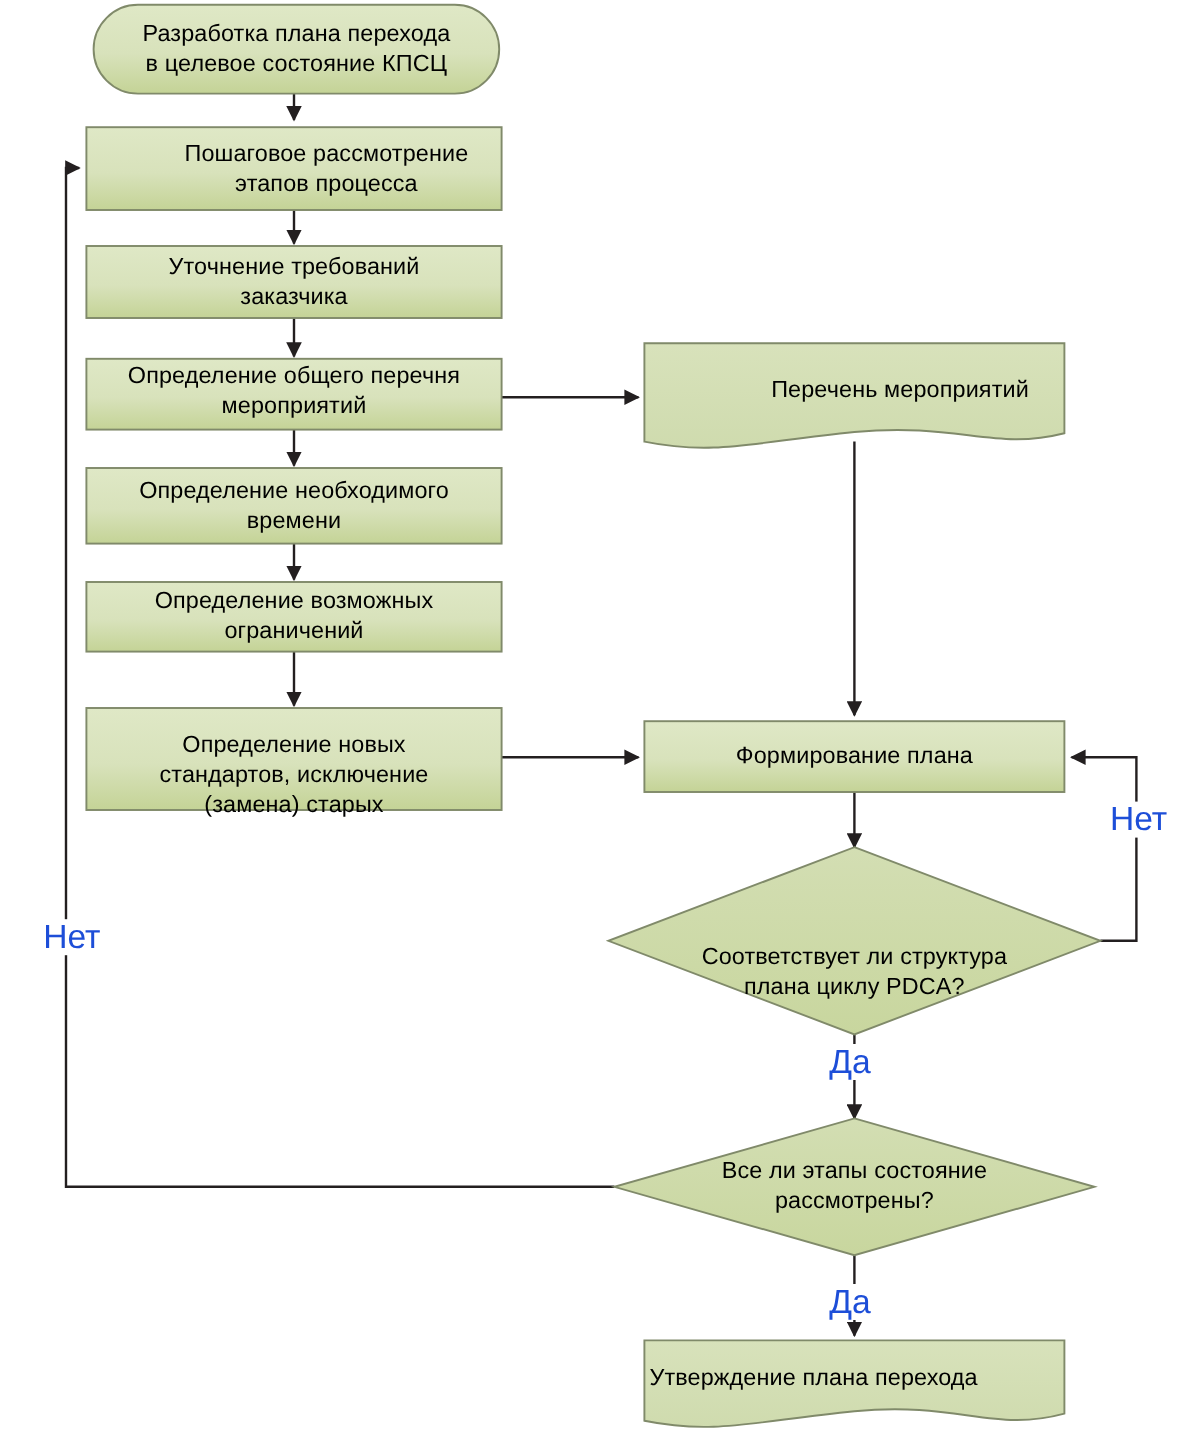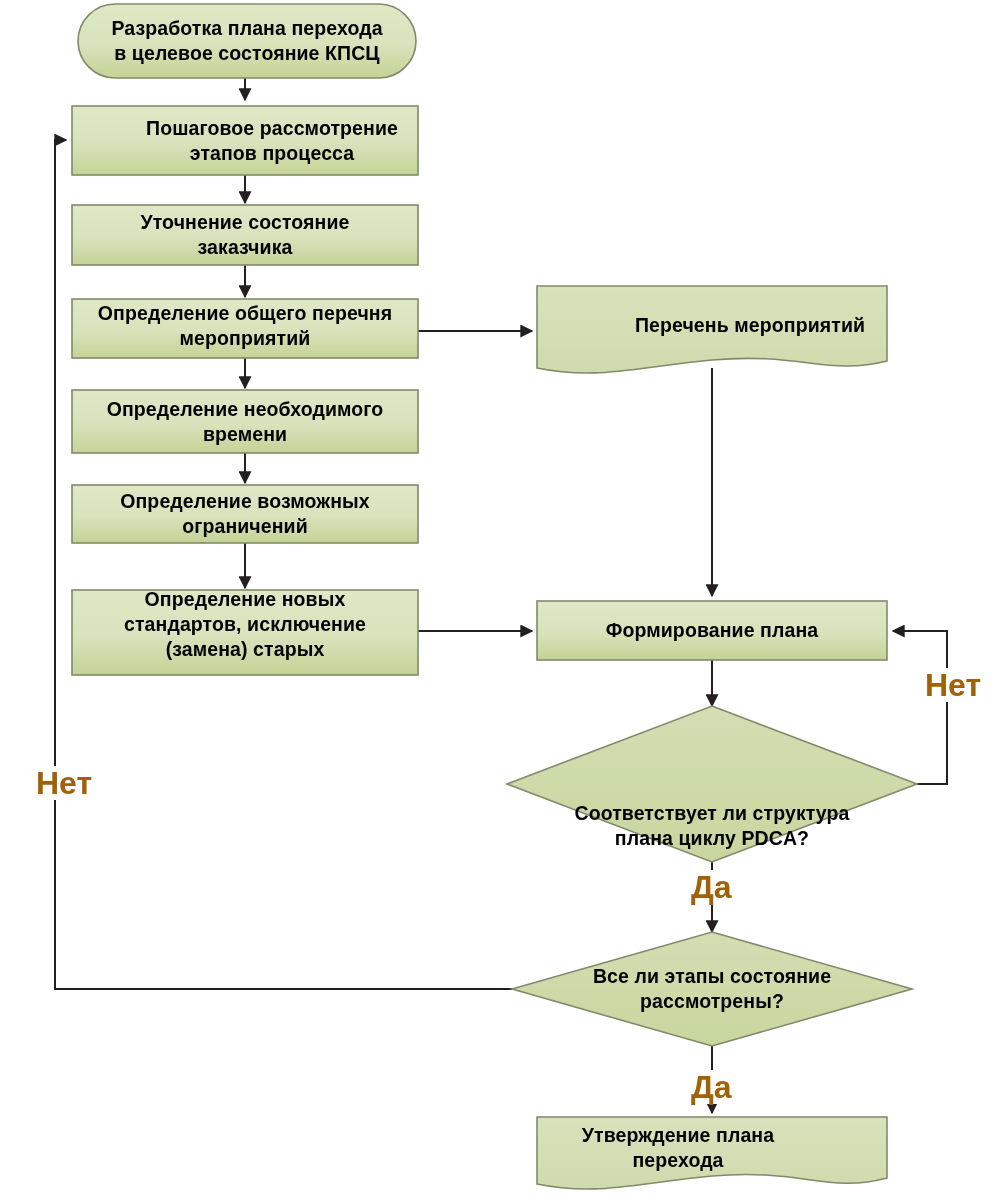--- a/index.html
+++ b/index.html
@@ -7,21 +7,20 @@
     padding: 0;
     background: #ffffff;
   }
   #canvas {
     position: relative;
     width: 1000px;
     height: 1200px;
     background: #ffffff;
     font-family: "Liberation Sans", sans-serif;
     overflow: hidden;
-    font-weight: bold;
   }
   svg.layer {
     position: absolute;
     left: 0;
     top: 0;
     width: 1000px;
     height: 1200px;
   }
   .node-label {
     position: absolute;
@@ -31,22 +30,22 @@
     text-align: center;
     color: #000000;
     font-size: 19.5px;
     line-height: 1.28;
     letter-spacing: 0.1px;
     pointer-events: none;
     white-space: pre-line;
   }
   .edge-label {
     position: absolute;
-    color: #a16207;
-    font-size: 32px;
+    color: #1d4ed8;
+    font-size: 28px;
     line-height: 1;
     background: #ffffff;
     padding: 1px 3px;
   }
 </style>
 </head>
 <body>
 
 <div id="canvas">
 
@@ -124,41 +123,41 @@
              C 828 1194 800 1168 712 1176
              C 630 1184 596 1196 537 1184 Z" fill="url(#docGrad)" stroke="#808a6a" stroke-width="1.6"></path>
   </svg>
 
   <div class="node-label" style="left:78px; top:4px; width:338px; height:74px;">Разработка плана перехода
 в целевое состояние КПСЦ</div>
 
   <div class="node-label" style="left:72px; top:106px; width:400px; height:69px;">Пошаговое рассмотрение
 этапов процесса</div>
 
-  <div class="node-label" style="left:72px; top:205px; width:346px; height:60px;">Уточнение состояние
+  <div class="node-label" style="left:72px; top:205px; width:346px; height:60px;">Уточнение требований
 заказчика</div>
 
   <div class="node-label" style="left:72px; top:299px; width:346px; height:54px;">Определение общего перечня
 мероприятий</div>
 
   <div class="node-label" style="left:72px; top:485px; width:346px; height:58px;">Определение возможных
 ограничений</div>
 
   <div class="node-label" style="left:72px; top:390px; width:346px; height:63px;">Определение необходимого
 времени</div>
 
-  <div class="node-label" style="left:72px; top:582px; width:346px; height:85px;">Определение новых
+  <div class="node-label" style="left:72px; top:604px; width:346px; height:85px;">Определение новых
 стандартов, исключение
 (замена) старых</div>
 
   <div class="node-label" style="left:537px; top:286px; width:350px; height:78px;margin-left:38px;">Перечень мероприятий</div>
 
   <div class="node-label" style="left:537px; top:601px; width:350px; height:59px;text-align:right;">Формирование плана</div>
 
-  <div class="node-label" style="left:527px; top:780px; width:370px; height:92px;">Соответствует ли структура
+  <div class="node-label" style="left:527px; top:764px; width:370px; height:92px;">Соответствует ли структура
 плана циклу PDCA?</div>
 
   <div class="node-label" style="left:537px; top:945px; width:350px; height:88px;">Все ли этапы состояние
 рассмотрены?</div>
 
   <div class="node-label" style="left:537px; top:1117px; width:282px; height:62px;">Утверждение плана перехода</div>
 
   <div class="edge-label" style="left:33px; top:766px;">Нет</div>
 
   <div class="edge-label" style="left:922px; top:668px;">Нет</div>

